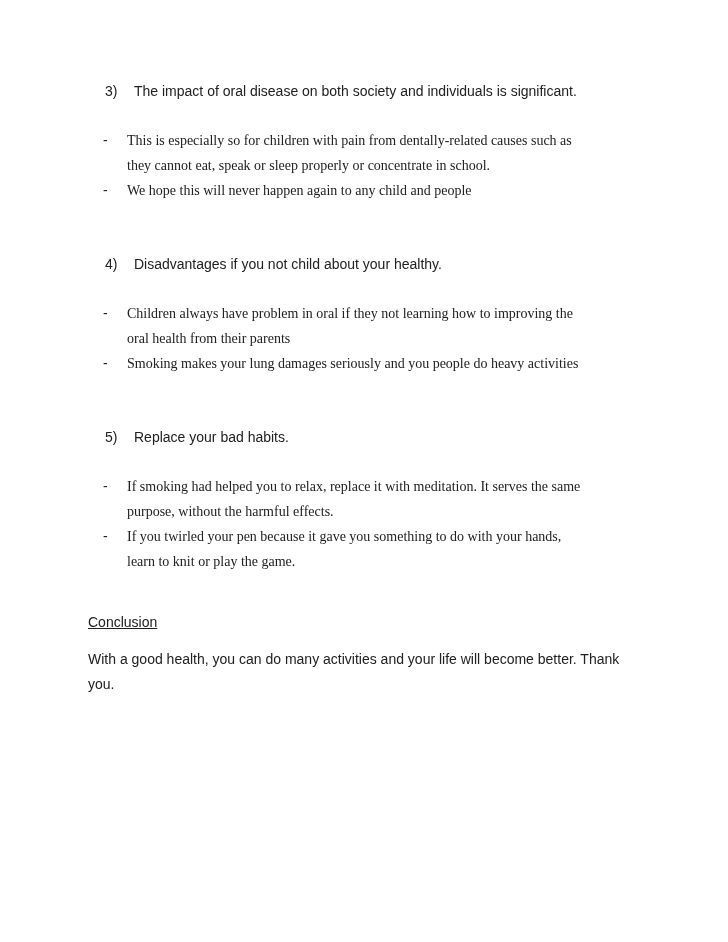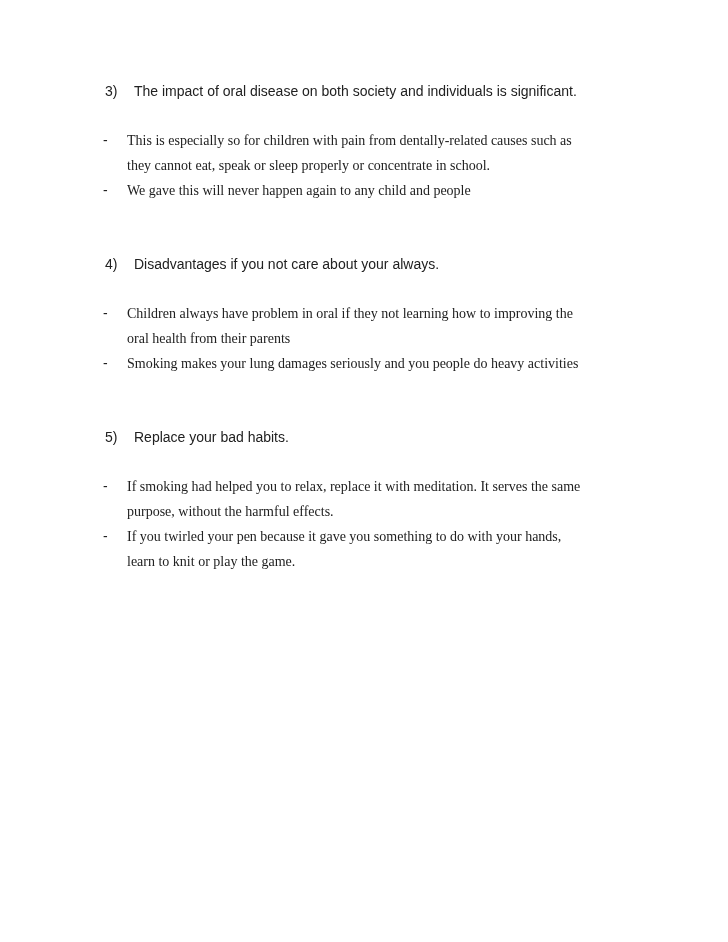--- a/index.html
+++ b/index.html
@@ -66,29 +66,29 @@
       <span class="heading-text">The impact of oral disease on both society and individuals is significant.</span>
     </div>
     <div class="bullets">
       <div class="bullet-row">
         <span class="dash">-</span>
         <span class="bullet-text">This is especially so for children with pain from dentally-related causes such as
 they cannot eat, speak or sleep properly or concentrate in school.</span>
       </div>
       <div class="bullet-row">
         <span class="dash">-</span>
-        <span class="bullet-text">We gave this will never happen again to any child and people</span>
+        <span class="bullet-text">We hope this will never happen again to any child and people</span>
       </div>
     </div>
   </div>
 
   <div class="section">
     <div class="num-row">
       <span class="num">4)</span>
-      <span class="heading-text">Disadvantages if you not care about your always.</span>
+      <span class="heading-text">Disadvantages if you not child about your healthy.</span>
     </div>
     <div class="bullets">
       <div class="bullet-row">
         <span class="dash">-</span>
         <span class="bullet-text">Children always have problem in oral if they not learning how to improving the
 oral health from their parents</span>
       </div>
       <div class="bullet-row">
         <span class="dash">-</span>
         <span class="bullet-text">Smoking makes your lung damages seriously and you people do heavy activities</span>
@@ -109,15 +109,18 @@
       </div>
       <div class="bullet-row">
         <span class="dash">-</span>
         <span class="bullet-text">If you twirled your pen because it gave you something to do with your hands,
 learn to knit or play the game.</span>
       </div>
     </div>
   </div>
 
   <div class="conclusion">
+    <div class="conclusion-title">Conclusion</div>
+    <p class="conclusion-text">With a good health, you can do many activities and your life will become better. Thank
+you.</p>
   </div>
 
 </div>
 
 </body></html>

